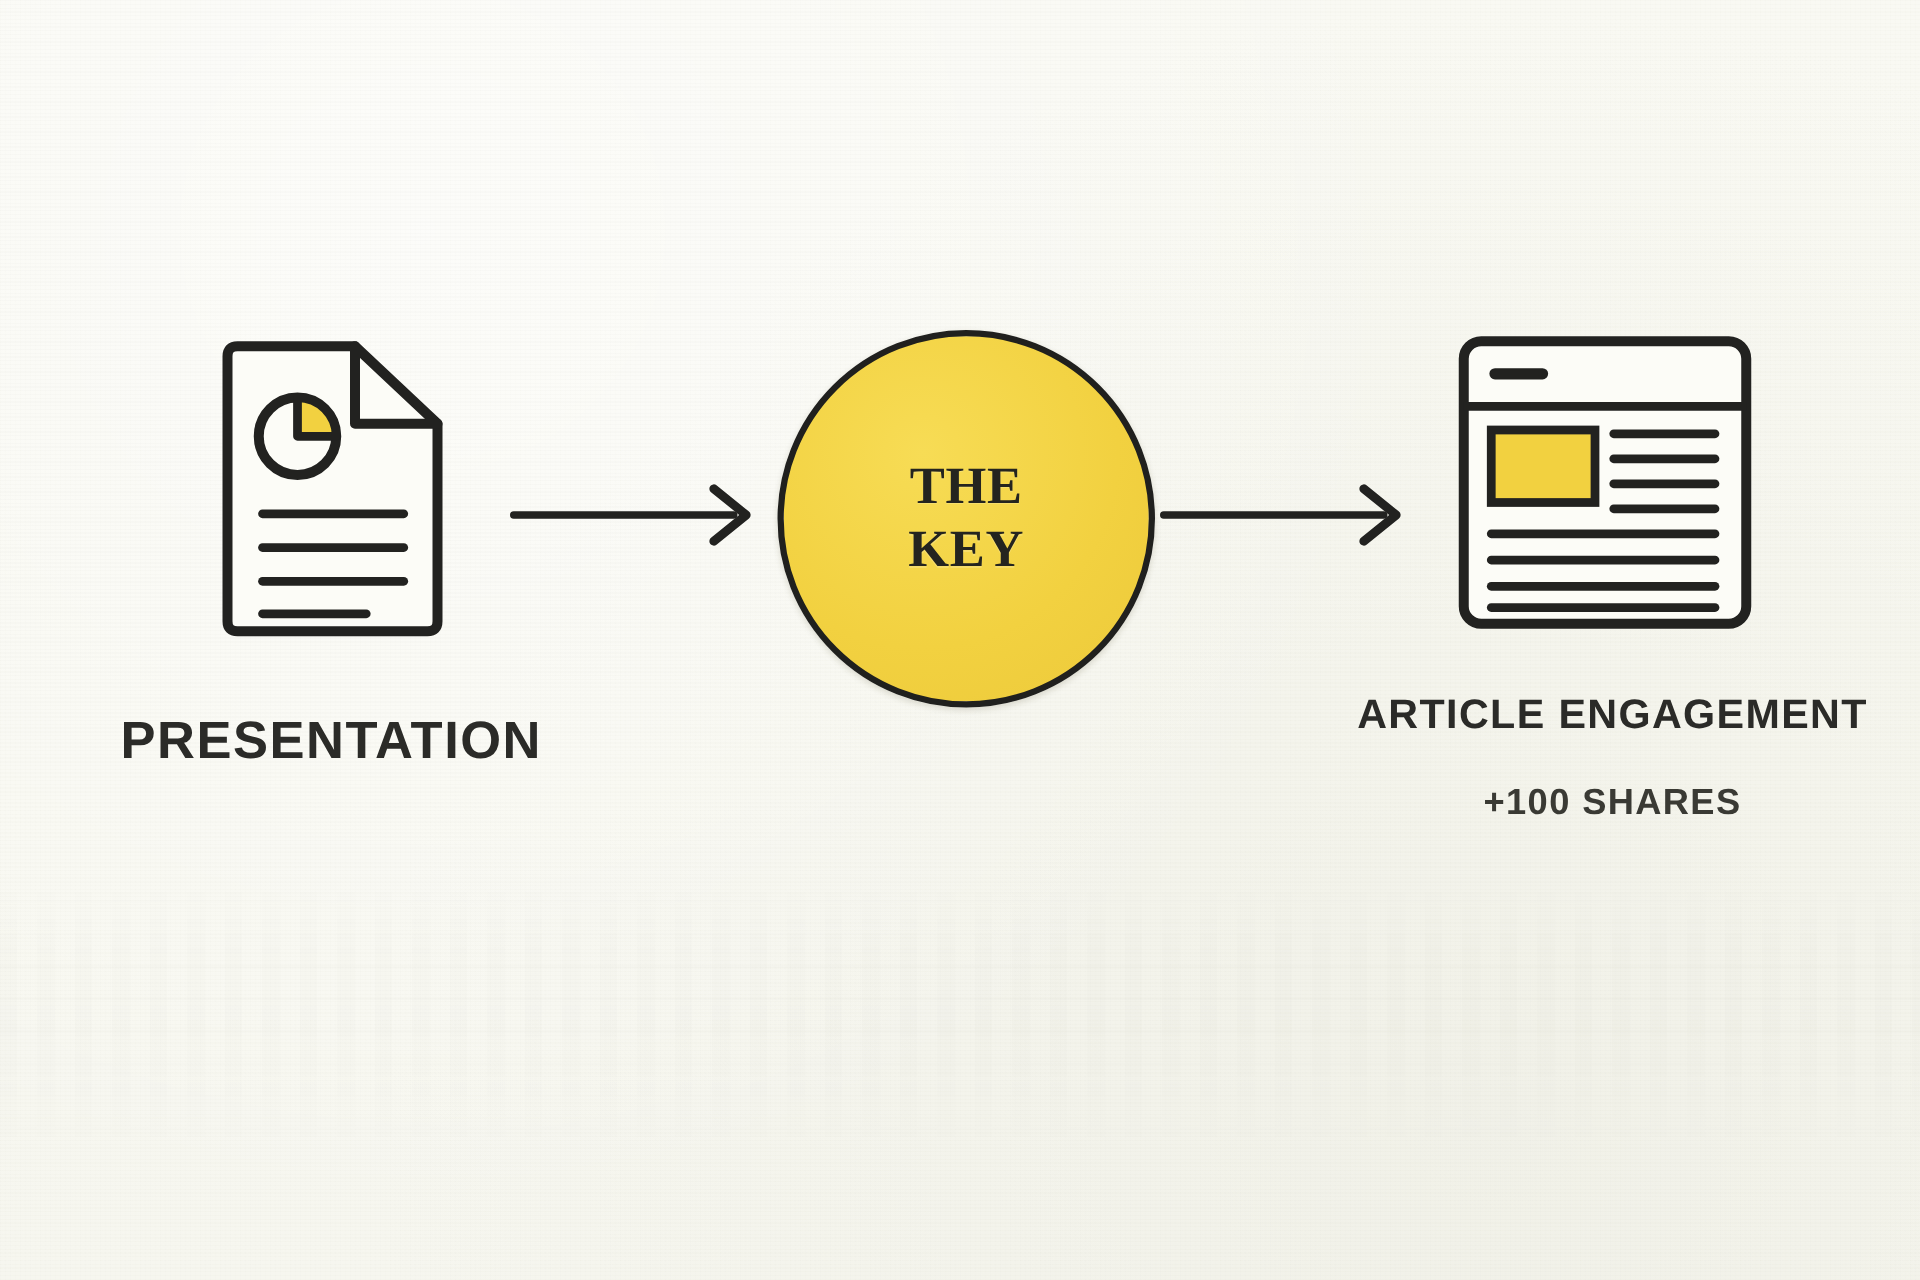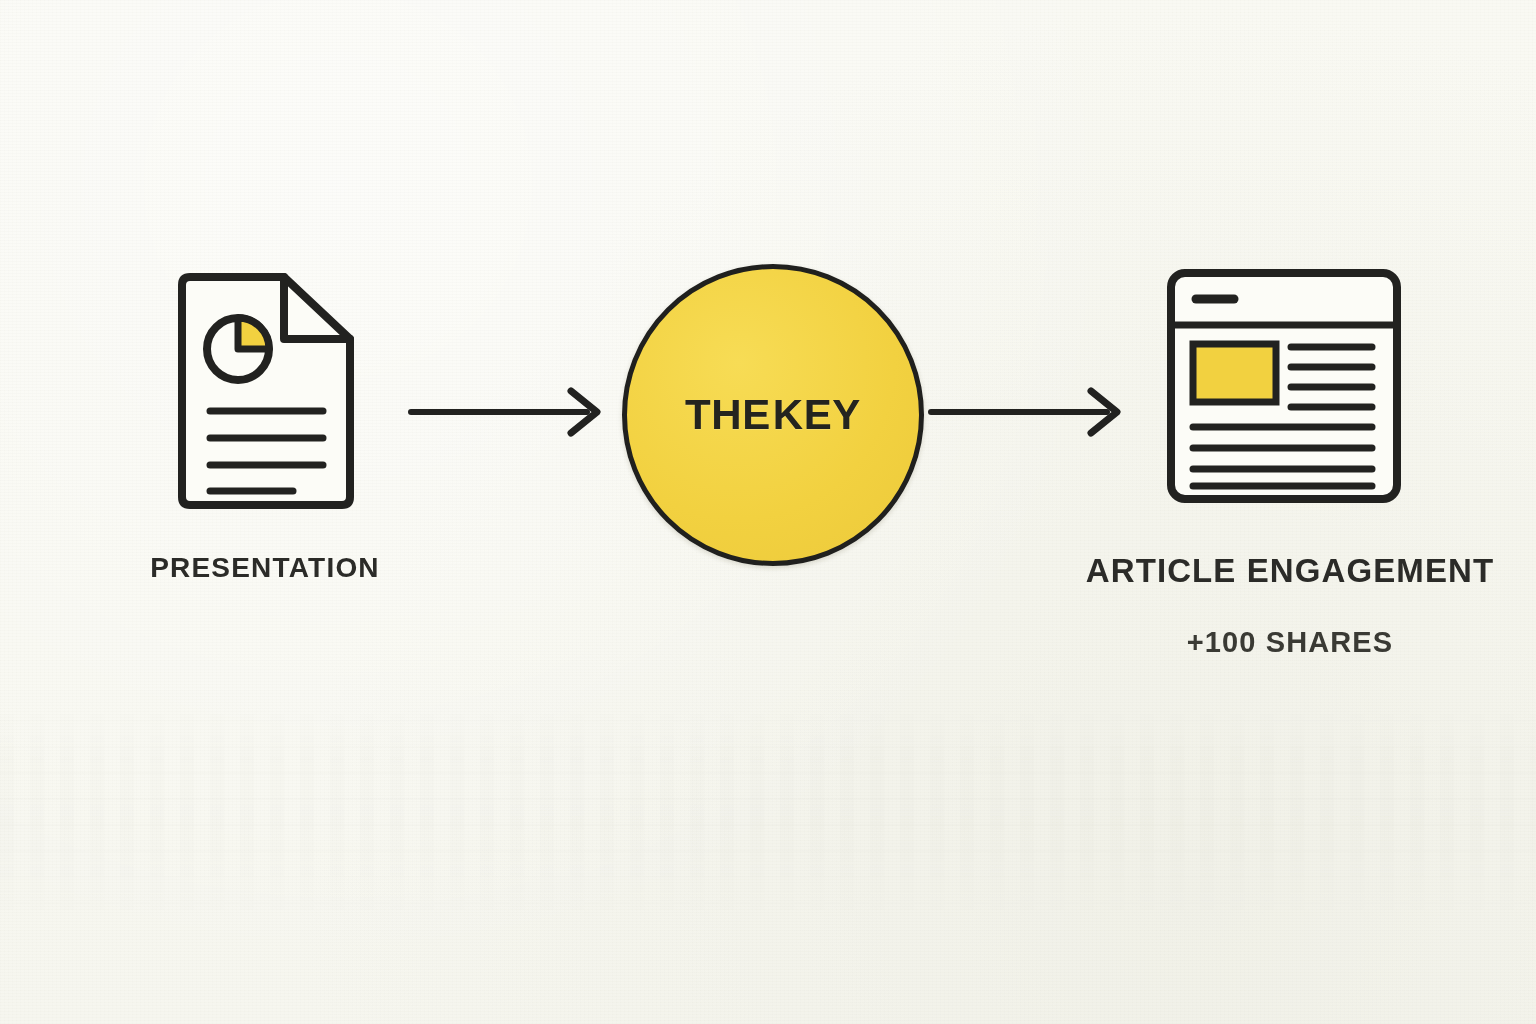--- a/index.html
+++ b/index.html
@@ -79,50 +79,51 @@
     border-radius: 50%;
     background: radial-gradient(circle at 38% 32%, #f7dc55 0%, #f2d140 58%, #ecc93a 100%);
     border: 5px solid #20201e;
     box-sizing: border-box;
     box-shadow: 0 2px 5px rgba(60,55,20,0.16);
   }
   #hub-text {
     position: absolute;
     inset: 0;
     display: flex;
-    flex-direction: row;
+    flex-direction: column;
     align-items: center;
     justify-content: center;
     gap: 2px;
     color: #24241f;
     font-weight: 700;
     font-size: 42px;
     letter-spacing: 0.6px;
     line-height: 1.16;
     text-align: center;
     text-shadow: 0 1px 0 rgba(255,255,255,0.18);
+    font-family: Liberation Serif, serif;
   }
 
   
   #article-icon { left: 1160px; top: 262px; width: 248px; height: 248px; }
   #article-icon svg { display: block; width: 100%; height: 100%; }
 
   
   .caption {
     position: absolute;
     color: #2b2b28;
     font-weight: 700;
     text-align: center;
     white-space: nowrap;
   }
   #label-left {
     left: 0px;
-    top: 552px;
+    top: 568px;
     width: 530px;
-    font-size: 28px;
+    font-size: 42px;
     letter-spacing: 1.2px;
   }
   #label-right {
     left: 1020px;
     top: 552px;
     width: 540px;
     font-size: 33px;
     letter-spacing: 1.1px;
   }
   #label-right-sub {

